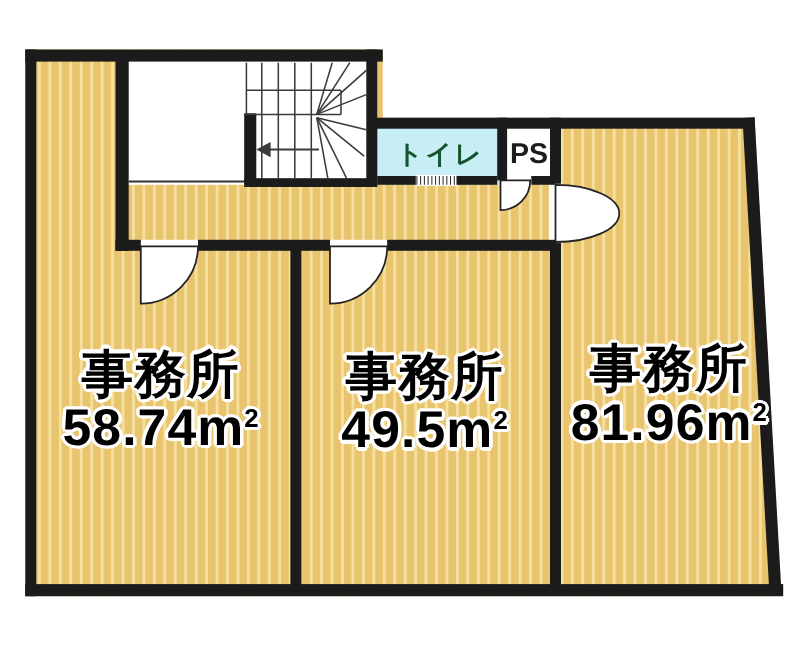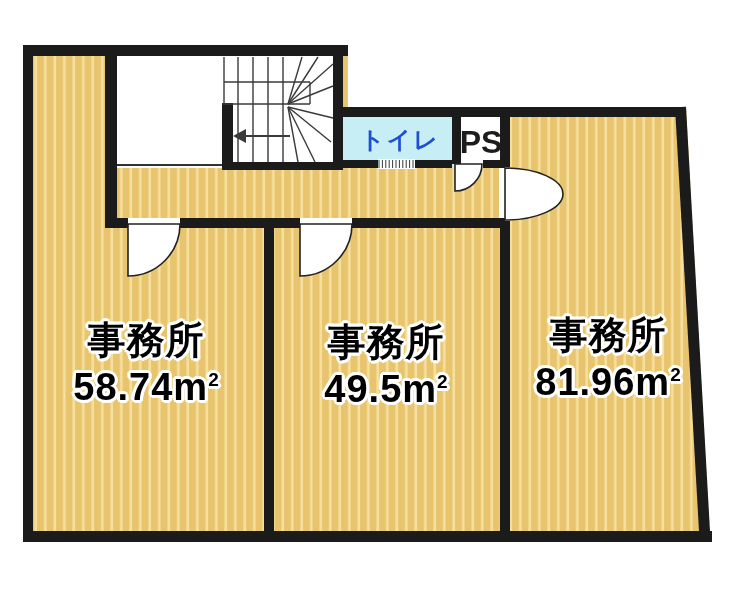--- a/index.html
+++ b/index.html
@@ -8,24 +8,24 @@
     font-family:"Liberation Sans","DejaVu Sans",sans-serif;
   }
   .plan-svg{position:absolute;left:0;top:0;}
   .label{
     position:absolute;color:#000;text-align:center;white-space:nowrap;
     text-shadow:
       -2px -2px 0 #fff, 2px -2px 0 #fff, -2px 2px 0 #fff, 2px 2px 0 #fff,
       -3px 0 0 #fff, 3px 0 0 #fff, 0 -3px 0 #fff, 0 3px 0 #fff,
       -1px -3px 0 #fff, 1px 3px 0 #fff, 3px 1px 0 #fff, -3px -1px 0 #fff;
   }
-  .room-label{width:240px;font-size:38px;font-weight:bold;line-height:40px;letter-spacing:1px;}
+  .room-label{width:240px;font-size:47px;font-weight:bold;line-height:40px;letter-spacing:1px;}
   .room-label sup{font-size:0.5em;vertical-align:super;letter-spacing:0;}
-  .toilet-label{width:114px;font-size:24px;font-weight:600;letter-spacing:2px;text-shadow:none;color:#1d4ed8;}
-  .ps-label{width:48px;font-size:32px;font-weight:600;text-shadow:none;color:#1c1c1c;}
+  .toilet-label{width:114px;font-size:24px;font-weight:600;letter-spacing:2px;text-shadow:none;color:#14532d;}
+  .ps-label{width:48px;font-size:26px;font-weight:600;text-shadow:none;color:#1c1c1c;}
 </style>
 </head>
 <body>
 
 <div class="page">
 
   <svg class="plan-svg" width="735" height="600" viewBox="0 0 735 600">
     <defs>
       <pattern id="stripes" width="9.5" height="10" patternUnits="userSpaceOnUse">
         <rect width="9.5" height="10" fill="#e9c46f"></rect>

